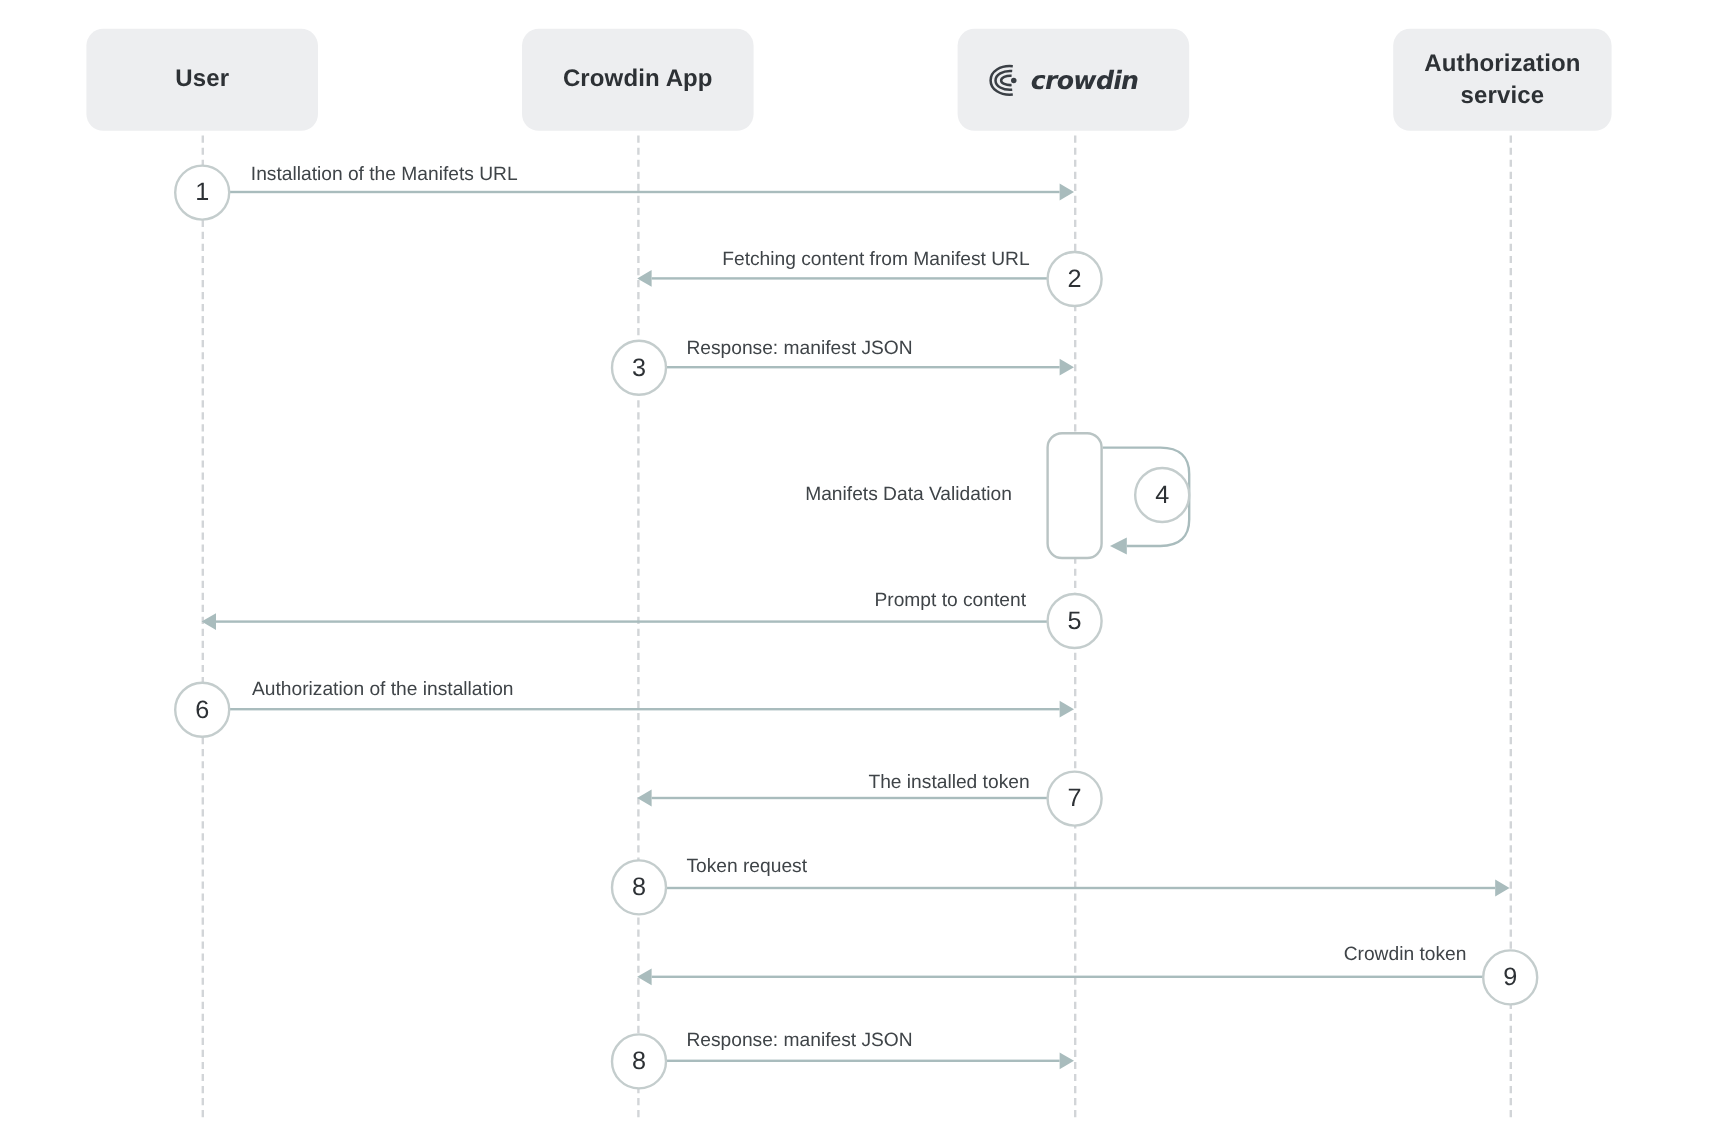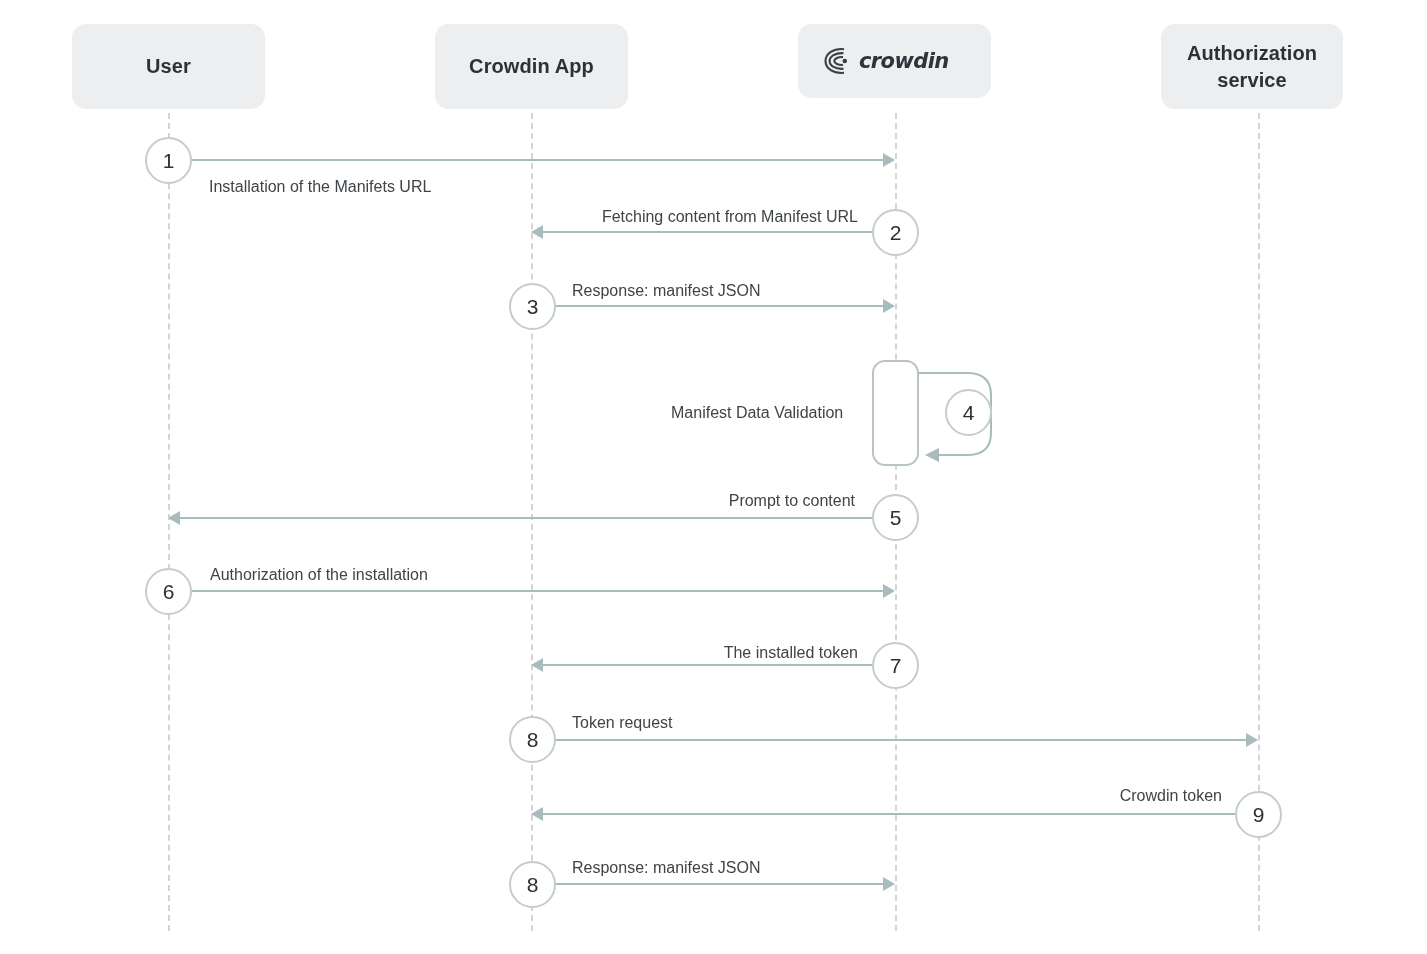--- a/index.html
+++ b/index.html
@@ -129,21 +129,21 @@
 <div id="canvas">
 
   <div class="participant" style="left:72px; top:24px; width:193px; height:85px;">
     <span class="participant-label">User</span>
   </div>
 
   <div class="participant" style="left:435px; top:24px; width:193px; height:85px;">
     <span class="participant-label">Crowdin App</span>
   </div>
 
-  <div class="participant" style="left:798px; top:24px; width:193px; height:74px;">
+  <div class="participant" style="left:798px; top:24px; width:193px; height:85px;">
     <span class="logo-wrap">
       <svg class="logo-mark" width="34" height="32" viewBox="0 0 34 32" aria-hidden="true">
         <g fill="none" stroke="#3a3f45" stroke-width="2.1">
           <path d="M23 4.2 C12.5 3.2 4.5 8.5 4.5 16 C4.5 23.5 12.5 28.8 23 27.8"></path>
           <path d="M22.5 8.2 C14.5 7.6 8.6 11.2 8.6 16 C8.6 20.8 14.5 24.4 22.5 23.8"></path>
           <path d="M22 12.1 C17.3 11.8 13.3 13.6 13.3 16 C13.3 18.4 17.3 20.2 22 19.9"></path>
         </g>
         <circle cx="23.8" cy="16" r="2.3" fill="#3a3f45"></circle>
       </svg>
       <svg class="logo-word" width="110" height="26" viewBox="0 0 110 26" aria-hidden="true">
@@ -159,39 +159,39 @@
     </span>
   </div>
 
   <div class="lifeline" style="left:168px; top:113px; height:818px;"></div>
   <div class="lifeline" style="left:531px; top:113px; height:818px;"></div>
   <div class="lifeline" style="left:895px; top:113px; height:818px;"></div>
   <div class="lifeline" style="left:1258px; top:113px; height:818px;"></div>
 
   <div class="msg-line" style="left:168px; top:159px; width:715px;"></div>
   <div class="arrowhead right" style="left:883px; top:153px;"></div>
-  <div class="msg-label right" style="left:209px; top:138px;margin-top:41px;">Installation of the Manifets URL</div>
+  <div class="msg-label right" style="left:209px; top:138px;">Installation of the Manifets URL</div>
   <div class="badge" style="left:145px; top:137px; width:47px; height:47px;">1</div>
 
   <div class="msg-line" style="left:543px; top:231px; width:352px;"></div>
   <div class="arrowhead left" style="left:531px; top:225px;"></div>
   <div class="msg-label left" style="right:569px; top:209px;">Fetching content from Manifest URL</div>
   <div class="badge" style="left:872px; top:209px; width:47px; height:47px;">2</div>
 
   <div class="msg-line" style="left:531px; top:305px; width:352px;"></div>
   <div class="arrowhead right" style="left:883px; top:299px;"></div>
   <div class="msg-label right" style="left:572px; top:283px;">Response: manifest JSON</div>
   <div class="badge" style="left:509px; top:283px; width:47px; height:47px;">3</div>
 
   <div class="activation" style="left:872px; top:360px; width:47px; height:106px;"></div>
   <svg class="selfloop" width="110" height="120" style="left:917px; top:355px;" viewBox="0 0 110 120" fill="none">
     <path d="M2 18 H50 C66 18 74 26 74 40 V78 C74 92 66 100 50 100 H22" stroke="#a9bcbd" stroke-width="2" fill="none"></path>
     <polygon points="22,93 22,107 8,100" fill="#a9bcbd"></polygon>
   </svg>
-  <div class="selfloop-label" style="left:671px; top:404px;">Manifest Data Validation</div>
+  <div class="selfloop-label" style="left:671px; top:404px;">Manifets Data Validation</div>
   <div class="badge" style="left:945px; top:389px; width:47px; height:47px;">4</div>
 
   <div class="msg-line" style="left:180px; top:517px; width:715px;"></div>
   <div class="arrowhead left" style="left:168px; top:511px;"></div>
   <div class="msg-label left" style="right:572px; top:493px;">Prompt to content</div>
   <div class="badge" style="left:872px; top:494px; width:47px; height:47px;">5</div>
 
   <div class="msg-line" style="left:168px; top:590px; width:715px;"></div>
   <div class="arrowhead right" style="left:883px; top:584px;"></div>
   <div class="msg-label right" style="left:210px; top:567px;">Authorization of the installation</div>

